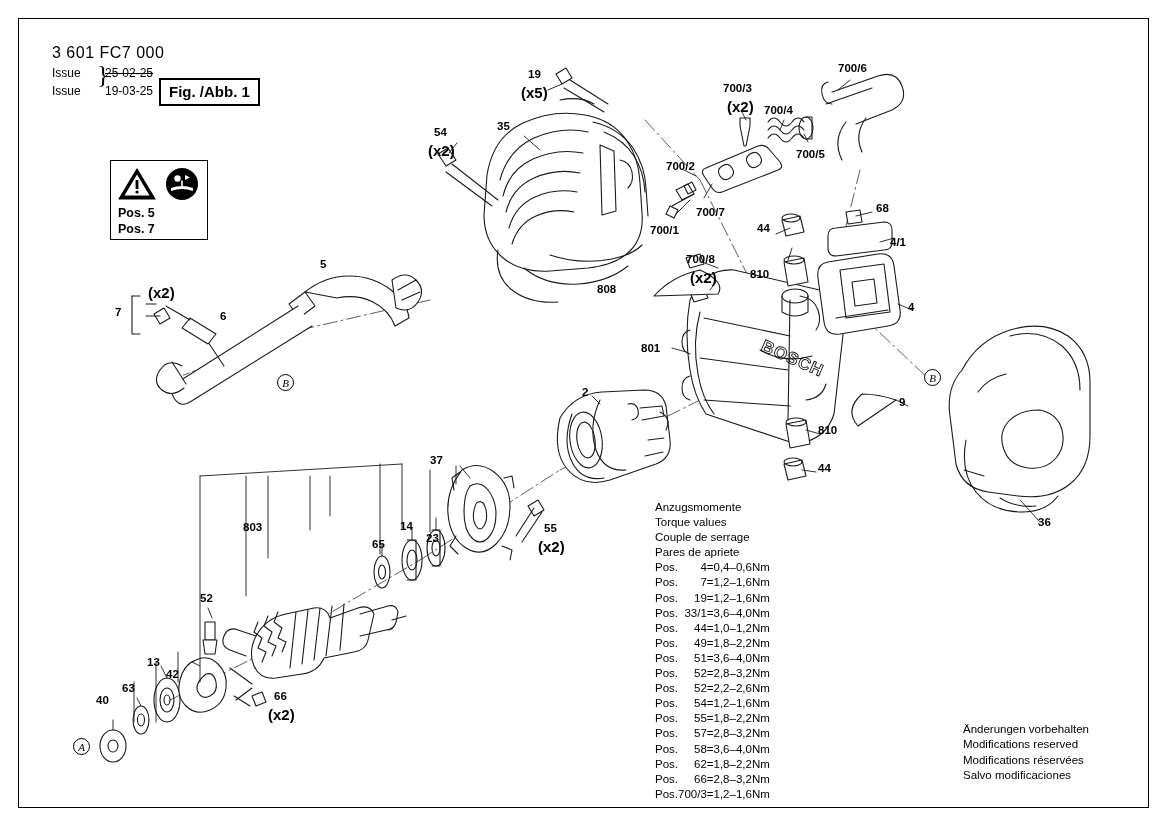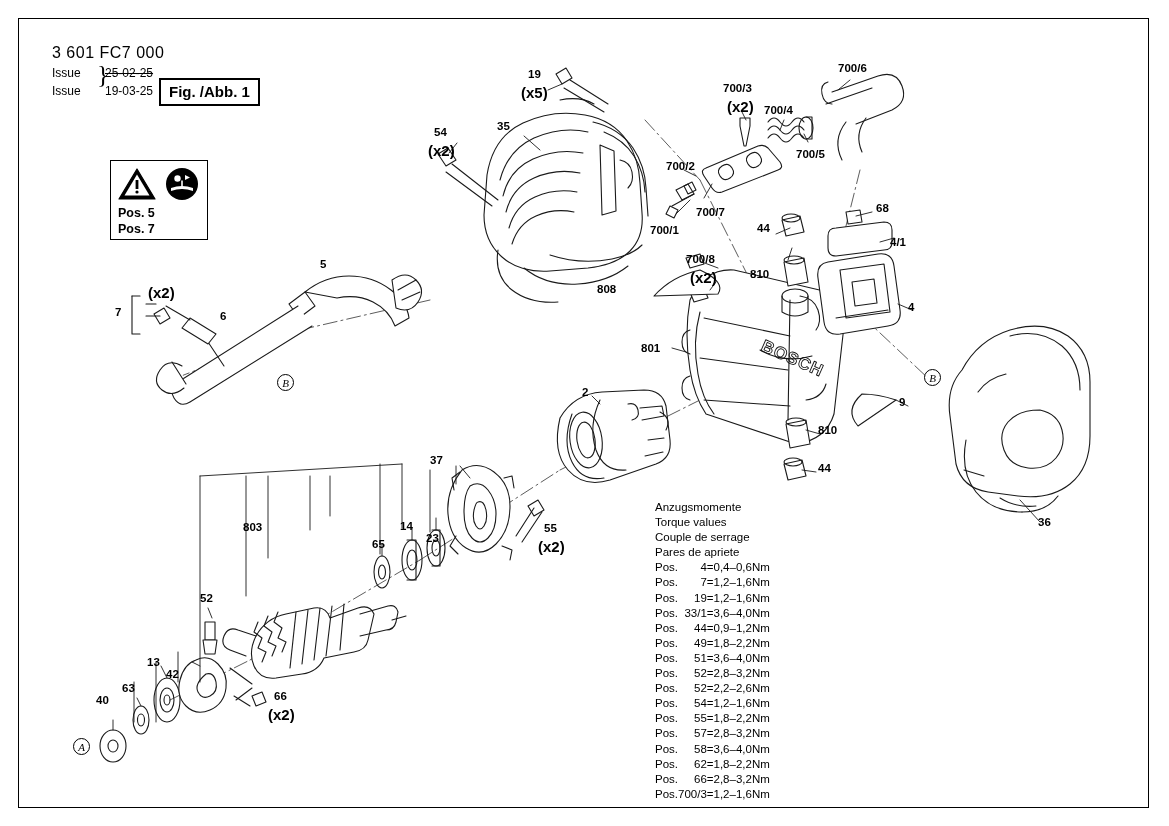--- a/index.html
+++ b/index.html
@@ -571,21 +571,21 @@
             <td class="tc-eq">=</td>
             <td class="tc-v1">3,6</td>
             <td class="tc-dash">–</td>
             <td class="tc-v2">4,0</td>
             <td class="tc-u">Nm</td>
           </tr>
           <tr>
             <td class="tc-pos">Pos.</td>
             <td class="tc-num">44</td>
             <td class="tc-eq">=</td>
-            <td class="tc-v1">0,9</td>
+            <td class="tc-v1">1,0</td>
             <td class="tc-dash">–</td>
             <td class="tc-v2">1,2</td>
             <td class="tc-u">Nm</td>
           </tr>
           <tr>
             <td class="tc-pos">Pos.</td>
             <td class="tc-num">49</td>
             <td class="tc-eq">=</td>
             <td class="tc-v1">1,8</td>
             <td class="tc-dash">–</td>
@@ -679,14 +679,20 @@
             <td class="tc-eq">=</td>
             <td class="tc-v1">1,2</td>
             <td class="tc-dash">–</td>
             <td class="tc-v2">1,6</td>
             <td class="tc-u">Nm</td>
           </tr>
         </tbody>
     </table>
   </div>
 
+  <div class="abs notes">
+    <div>Änderungen vorbehalten</div>
+    <div>Modifications reserved</div>
+    <div>Modifications réservées</div>
+    <div>Salvo modificaciones</div>
+  </div>
 
 </div>
 
 </body></html>

